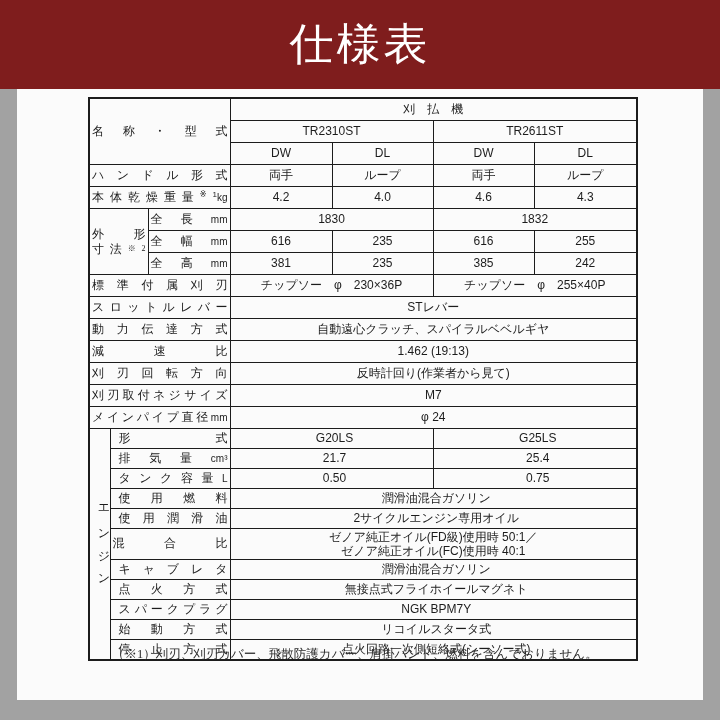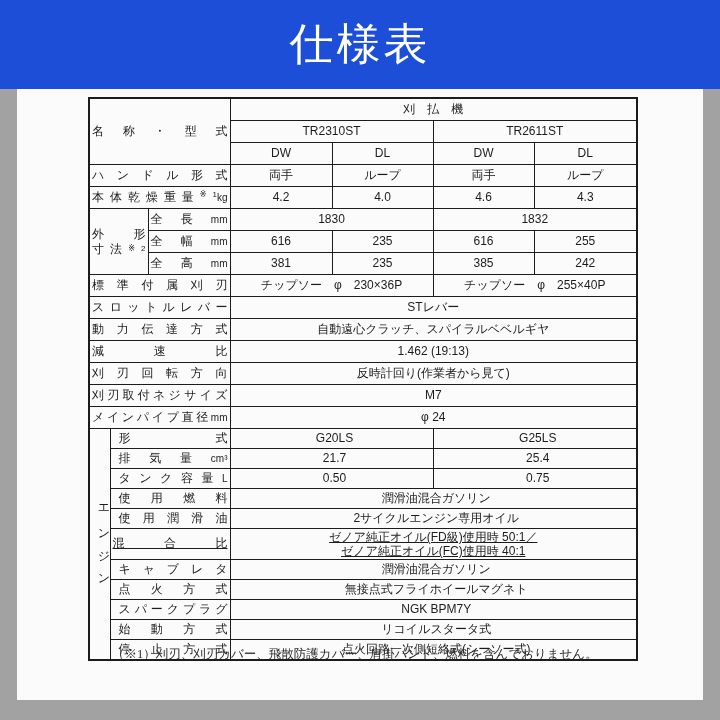--- a/index.html
+++ b/index.html
@@ -5,21 +5,21 @@
   html,body{margin:0;padding:0;}
   body{
     width:720px;height:720px;
     background:#a2a2a2;
     font-family:"Liberation Sans","DejaVu Sans",sans-serif;
     -webkit-font-smoothing:antialiased;
   }
   .page{width:720px;height:720px;overflow:hidden;}
   
   .top-banner{
-    height:89px;background:#1d4ed8;
+    height:89px;background:#7f1d1d;
     display:flex;align-items:center;justify-content:center;
   }
   .top-banner .title{
     color:#ffffff;font-size:44px;letter-spacing:3px;font-weight:400;
   }
   
   .card{
     margin:0 17px;height:611px;background:#fbfbfb;
     position:relative;
   }
@@ -30,32 +30,32 @@
     border:2px solid #1c1c1c;
   }
   table.spec td{
     border:1px solid #1c1c1c;
     font-size:12px;color:#1c1c1c;
     text-align:center;vertical-align:middle;
     padding:0 2px;height:21px;line-height:1.15;
     white-space:nowrap;overflow:hidden;
   }
   tr.eng td{height:19px;padding-left:8px;}
-  tr.mix td{height:30px;text-decoration:underline;}
+  tr.mix td{height:30px;}
   td.lbl{
     text-align:justify;text-align-last:justify;
     padding:0 8px;
   }
   td.c{text-align:center;margin-left:16px;}
   .sup{font-size:8px;vertical-align:top;position:relative;top:-1px;}
   .unit{font-size:10px;}
   td.bt2{border-top:2px solid #1c1c1c;}
   td.bl2{border-left:2px solid #1c1c1c;}
   td.dims{padding:0 6px;}
-  td.dims .jline{text-align:justify;text-align-last:justify;line-height:15px;}
+  td.dims .jline{text-align:justify;text-align-last:justify;line-height:15px;font-family:Liberation Serif, serif;}
   td.vcell{padding:0;}
   .vtext{
     writing-mode:vertical-rl;display:inline-block;
     letter-spacing:9px;font-size:12px;line-height:1;
   }
   td.mixcell div{line-height:14px;}
   
   .notes{
     position:absolute;left:80px;top:556px;
     font-family:"Liberation Serif","DejaVu Serif",serif;

